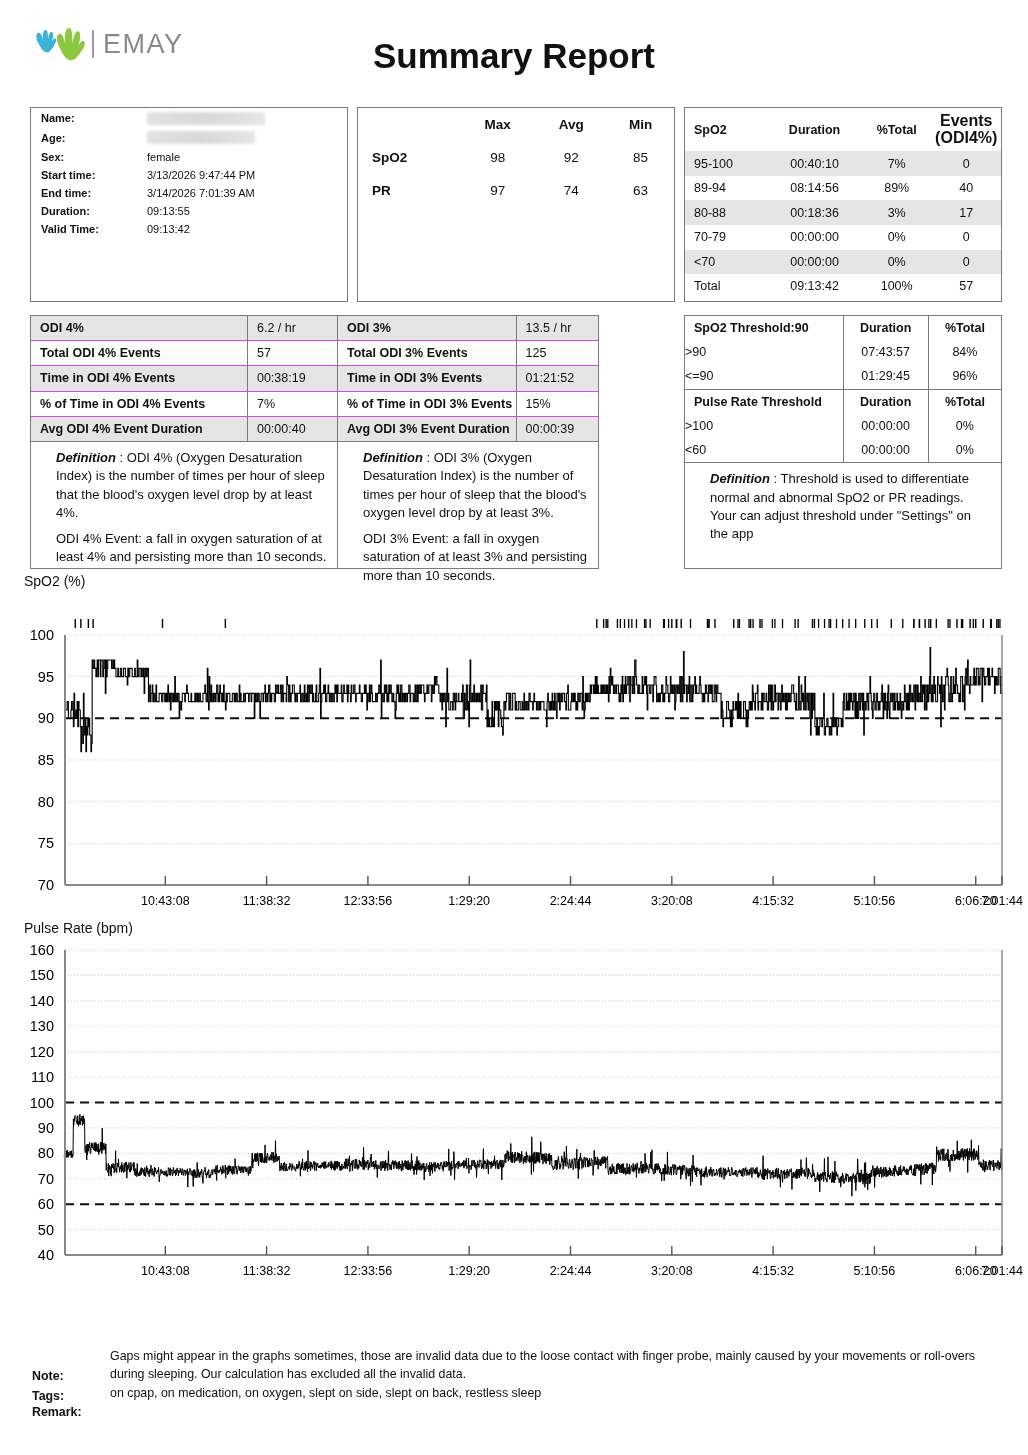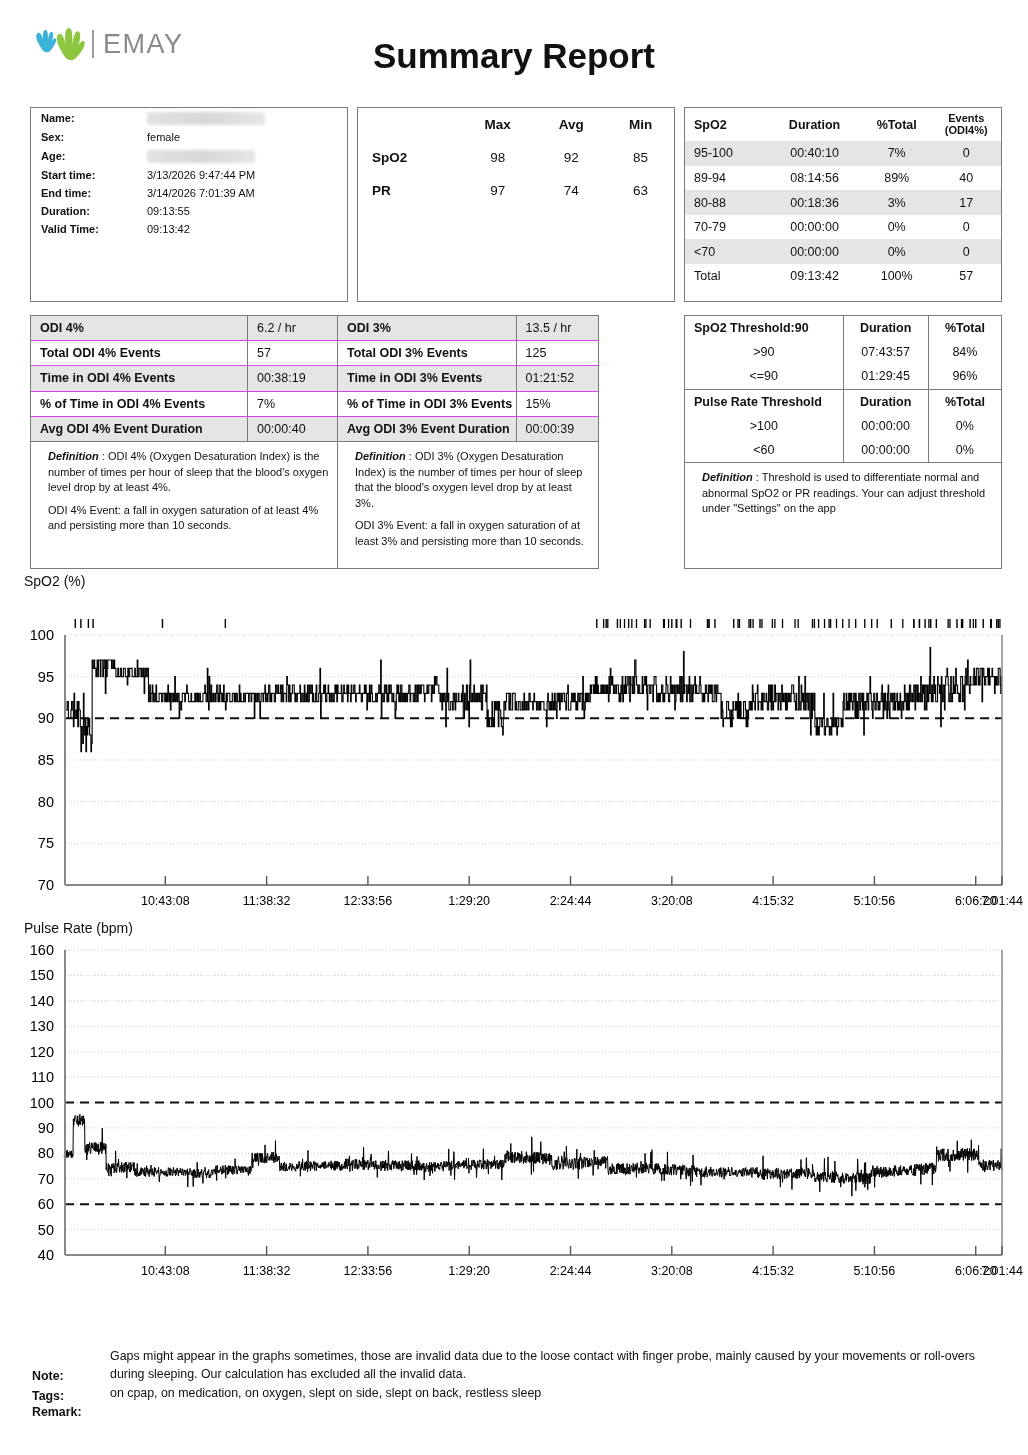--- a/index.html
+++ b/index.html
@@ -46,44 +46,44 @@
   .mam td, .mam th { font-size:13.5px; text-align:center; padding:9px 0; }
   .mam th { font-weight:bold; }
   .mam td.rowlab, .mam th.rowlab { text-align:left; padding-left:14px; font-weight:bold; width:88px; }
 
   
   #dist-block { left:684px; top:107px; width:318px; height:195px; }
   .dist { width:100%; border-collapse:collapse; }
   .dist th, .dist td { font-size:12.5px; padding:5.3px 0; text-align:center; }
   .dist th { font-weight:bold; }
   .dist th:first-child, .dist td:first-child { text-align:left; padding-left:9px; width:26%; }
-  .dist th.evh { line-height:1.02; font-size:11px; }
+  .dist th.evh { line-height:1.02; font-size:16px; }
   .dist td:nth-child(2) { width:30%; }
   .dist td:nth-child(3) { width:22%; }
 
   
   #odi4-block { left:30px; top:315px; width:318px; height:254px; }
   #odi3-block { left:337px; top:315px; width:262px; height:254px; }
   .odi-kv { width:100%; border-collapse:collapse; }
   .odi-kv td { font-size:12.5px; padding:5.1px 0 5.1px 9px; border-bottom:1px solid #d946ef; }
   .odi-kv tr:last-child td { border-bottom:none; }
   .odi-kv td.k { font-weight:bold; width:68.5%; }
   .odi-kv td.v { border-left:1px solid #7a7a7a; }
   .odi-def { border-top:1px solid #7a7a7a; padding:7px 9px 5px 9px; }
-  .odi-def p { margin:0 0 7px 8px; font-size:11px; line-height:1.42; }
+  .odi-def p { margin:0 0 7px 16px; font-size:13px; line-height:1.42; }
   .odi-def p:last-child { margin-bottom:0; }
   .odi-def i { font-weight:bold; font-style:italic; }
 
   
   #thr-block { left:684px; top:315px; width:318px; height:254px; }
   .thr { width:100%; border-collapse:collapse; }
   .thr td { font-size:12.5px; padding:5.1px 0; text-align:center; }
   .thr td.hd { font-weight:bold; }
   .thr td.c0 { width:50%; text-align:left; padding-left:9px; }
-  .thr td.c0.center { text-align:center; padding-left:0; }
+  .thr td.c0.center { text-align:left; padding-left:0; }
   .thr td.c1 { width:27%; border-left:1px solid #7a7a7a; }
   .thr td.c2 { width:23%; border-left:1px solid #7a7a7a; }
   .thr tr.sep td { border-top:1px solid #7a7a7a; }
 
   
   .chart-wrap { position:absolute; }
   .axis-title { position:absolute; font-size:14px; }
   .chart-svg { display:block; }
   .xlab { font-size:12.5px; fill:#000; font-family:"Liberation Sans", sans-serif; }
   .ylab { font-size:14.5px; fill:#000; font-family:"Liberation Sans", sans-serif; }
@@ -118,26 +118,26 @@
   </div>
 
   <div class="block" id="patient-block">
     <table class="pi-table">
       <tbody id="patient-rows">
           <tr>
             <td class="pi-label">Name:</td>
             <td><span class="redact" style="width: 118px;"></span></td>
           </tr>
           <tr>
+            <td class="pi-label">Age:</td>
+            <td><span class="redact" style="width: 108px;"></span></td>
+          </tr>
+          <tr>
             <td class="pi-label">Sex:</td>
             <td>female</td>
-          </tr>
-          <tr>
-            <td class="pi-label">Age:</td>
-            <td><span class="redact" style="width: 108px;"></span></td>
           </tr>
           <tr>
             <td class="pi-label">Start time:</td>
             <td>3/13/2026  9:47:44 PM</td>
           </tr>
           <tr>
             <td class="pi-label">End time:</td>
             <td>3/14/2026  7:01:39 AM</td>
           </tr>
           <tr>

